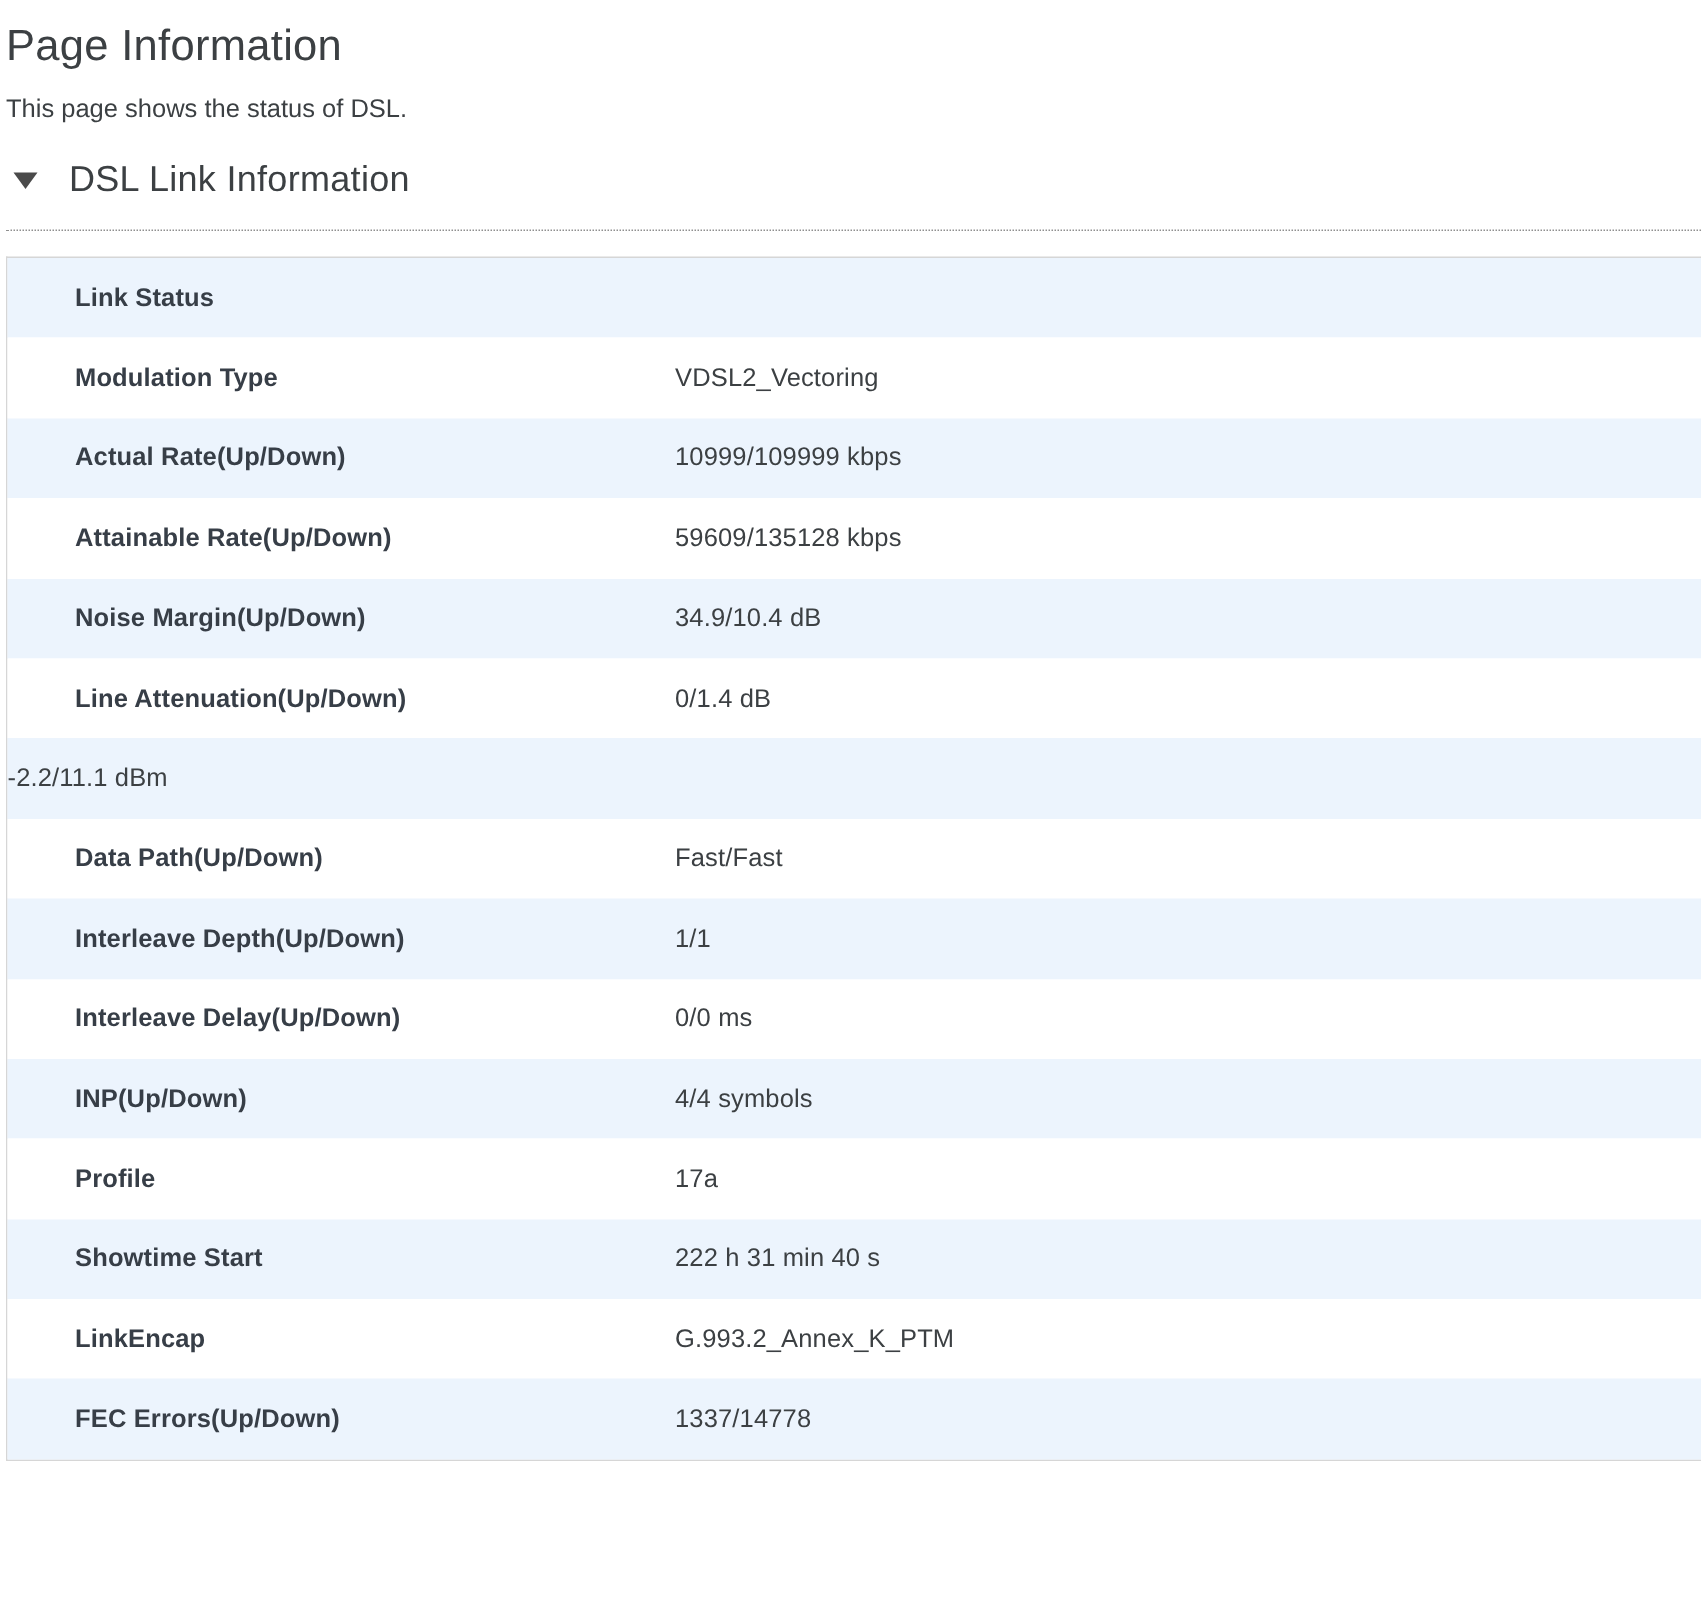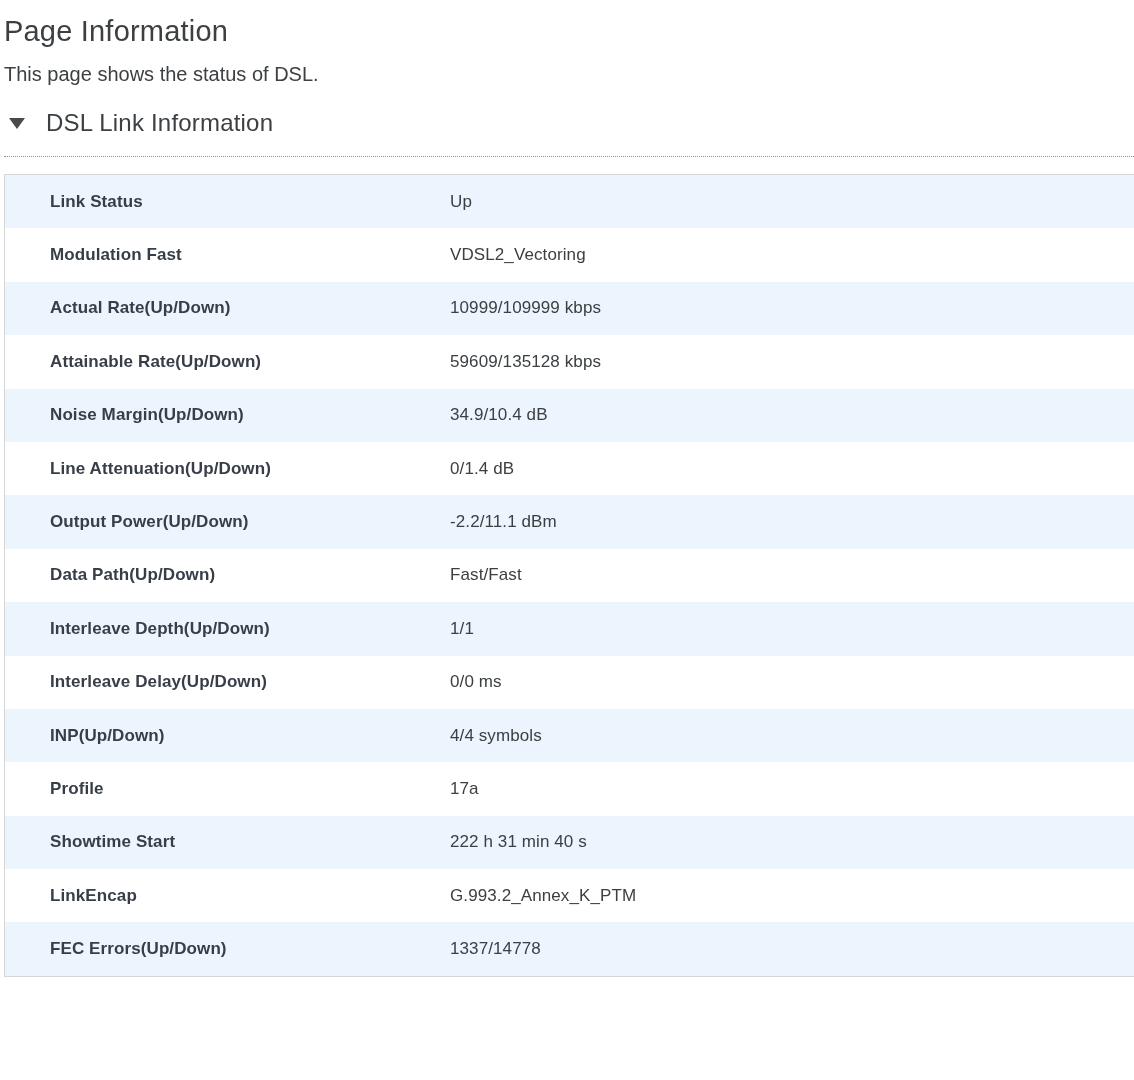--- a/index.html
+++ b/index.html
@@ -16,21 +16,21 @@
   }
   .page-title {
     margin-top: 15px;
     font-size: 29px;
     font-weight: 400;
     color: #3c4043;
     letter-spacing: 0.2px;
   }
   .page-desc {
     margin-top: 15px;
-    font-size: 20px;
+    font-size: 17px;
     font-weight: 400;
     color: #3c4043;
   }
   .section-header {
     margin-top: 23px;
     display: flex;
     align-items: center;
     padding-bottom: 19px;
     border-bottom: 1px dotted #8f8f8f;
     cursor: pointer;
@@ -91,44 +91,42 @@
   <p class="page-desc">This page shows the status of DSL.</p>
 
   <div class="section-header">
     <span class="tri"></span>
     <span class="section-title">DSL Link Information</span>
   </div>
 
   <div class="info-table" id="info-table">
       <div class="row">
         <div class="lbl">Link Status</div>
-        <div class="val">Up</div>
       </div>
       <div class="row">
-        <div class="lbl">Modulation Fast</div>
+        <div class="lbl">Modulation Type</div>
         <div class="val">VDSL2_Vectoring</div>
       </div>
       <div class="row">
         <div class="lbl">Actual Rate(Up/Down)</div>
         <div class="val">10999/109999 kbps</div>
       </div>
       <div class="row">
         <div class="lbl">Attainable Rate(Up/Down)</div>
         <div class="val">59609/135128 kbps</div>
       </div>
       <div class="row">
         <div class="lbl">Noise Margin(Up/Down)</div>
         <div class="val">34.9/10.4 dB</div>
       </div>
       <div class="row">
         <div class="lbl">Line Attenuation(Up/Down)</div>
         <div class="val">0/1.4 dB</div>
       </div>
       <div class="row">
-        <div class="lbl">Output Power(Up/Down)</div>
         <div class="val">-2.2/11.1 dBm</div>
       </div>
       <div class="row">
         <div class="lbl">Data Path(Up/Down)</div>
         <div class="val">Fast/Fast</div>
       </div>
       <div class="row">
         <div class="lbl">Interleave Depth(Up/Down)</div>
         <div class="val">1/1</div>
       </div>

